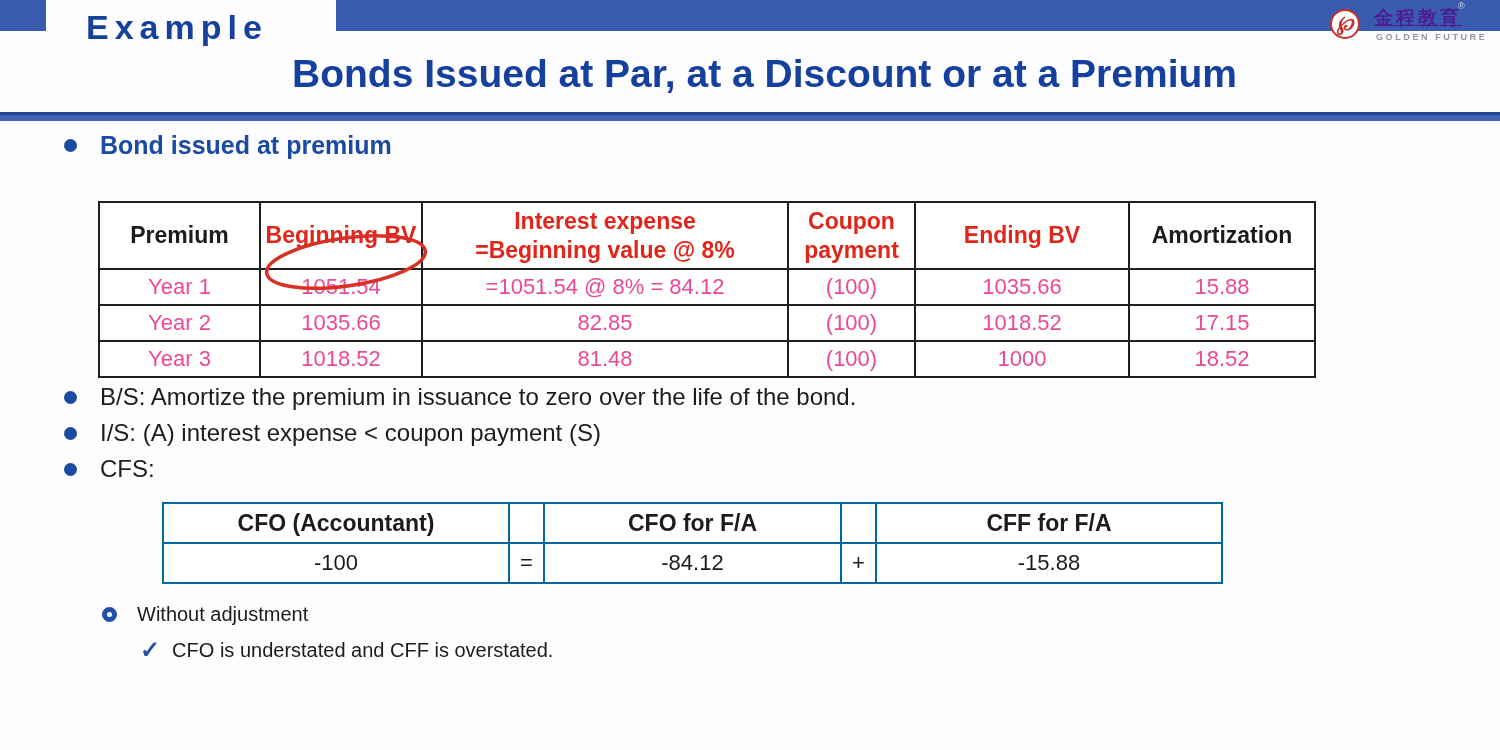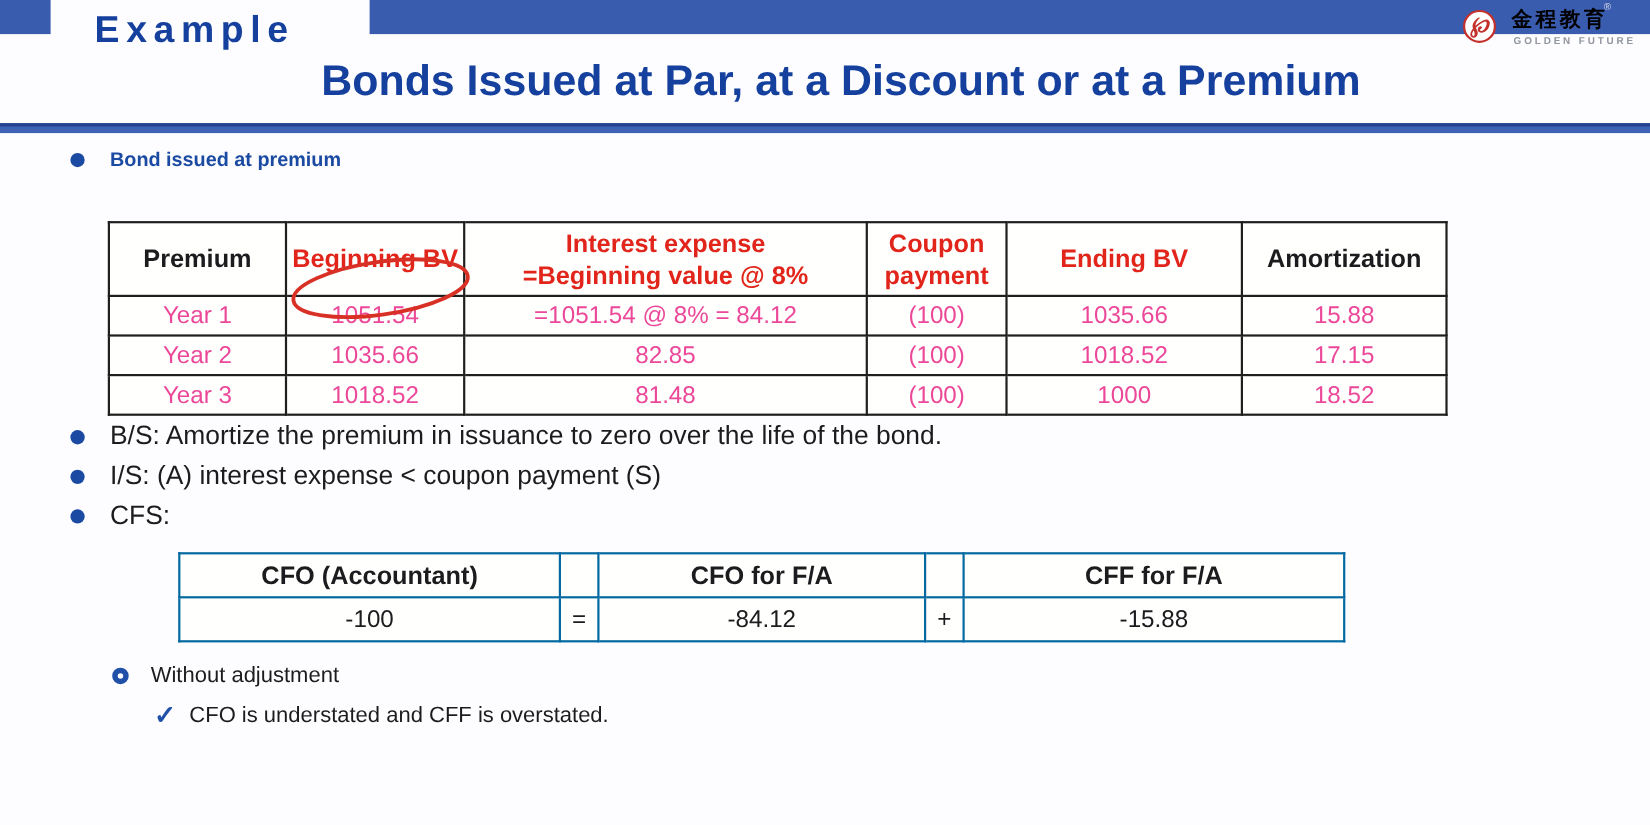--- a/index.html
+++ b/index.html
@@ -40,38 +40,38 @@
   
   .logo{position:absolute;right:0;top:0;width:170px;height:46px;}
   .seal{
     position:absolute;left:0;top:9px;width:30px;height:30px;border-radius:50%;
     background:#fff;border:2px solid #c4302b;box-sizing:border-box;
     color:#c4302b;font-family:"Liberation Serif",serif;font-style:italic;
     font-size:20px;font-weight:bold;text-align:center;line-height:25px;
   }
   .brand-cn{
     position:absolute;left:44px;top:5px;
-    font-size:19px;font-weight:bold;letter-spacing:3px;color:#000000;
+    font-size:19px;font-weight:bold;letter-spacing:3px;color:#4c1d95;text-decoration:underline;
   }
   .reg{
     position:absolute;left:128px;top:1px;font-size:9px;color:#dbdfe8;
   }
   .brand-en{
     position:absolute;left:46px;top:32px;
     font-size:9px;letter-spacing:2.6px;color:#9196a0;font-weight:bold;
   }
 
   
   .bullet-row{position:absolute;display:flex;align-items:center;}
   .dot{
     width:13px;height:13px;border-radius:50%;background:#1b4aa2;
     margin-right:23px;flex:0 0 auto;
   }
   .section-heading{
-    font-size:18px;font-weight:bold;color:#1b4aa2;
+    font-size:25px;font-weight:bold;color:#1b4aa2;
   }
   .note-text{font-size:24px;color:#1c1c1e;}
   .ring{
     width:15px;height:15px;border-radius:50%;border:5px solid #2150a8;
     box-sizing:border-box;margin-right:20px;flex:0 0 auto;
   }
   .sub-text{font-size:20px;color:#1c1c1e;}
   .check{
     font-size:24px;color:#2150a8;font-weight:bold;margin-right:12px;flex:0 0 auto;
   }

